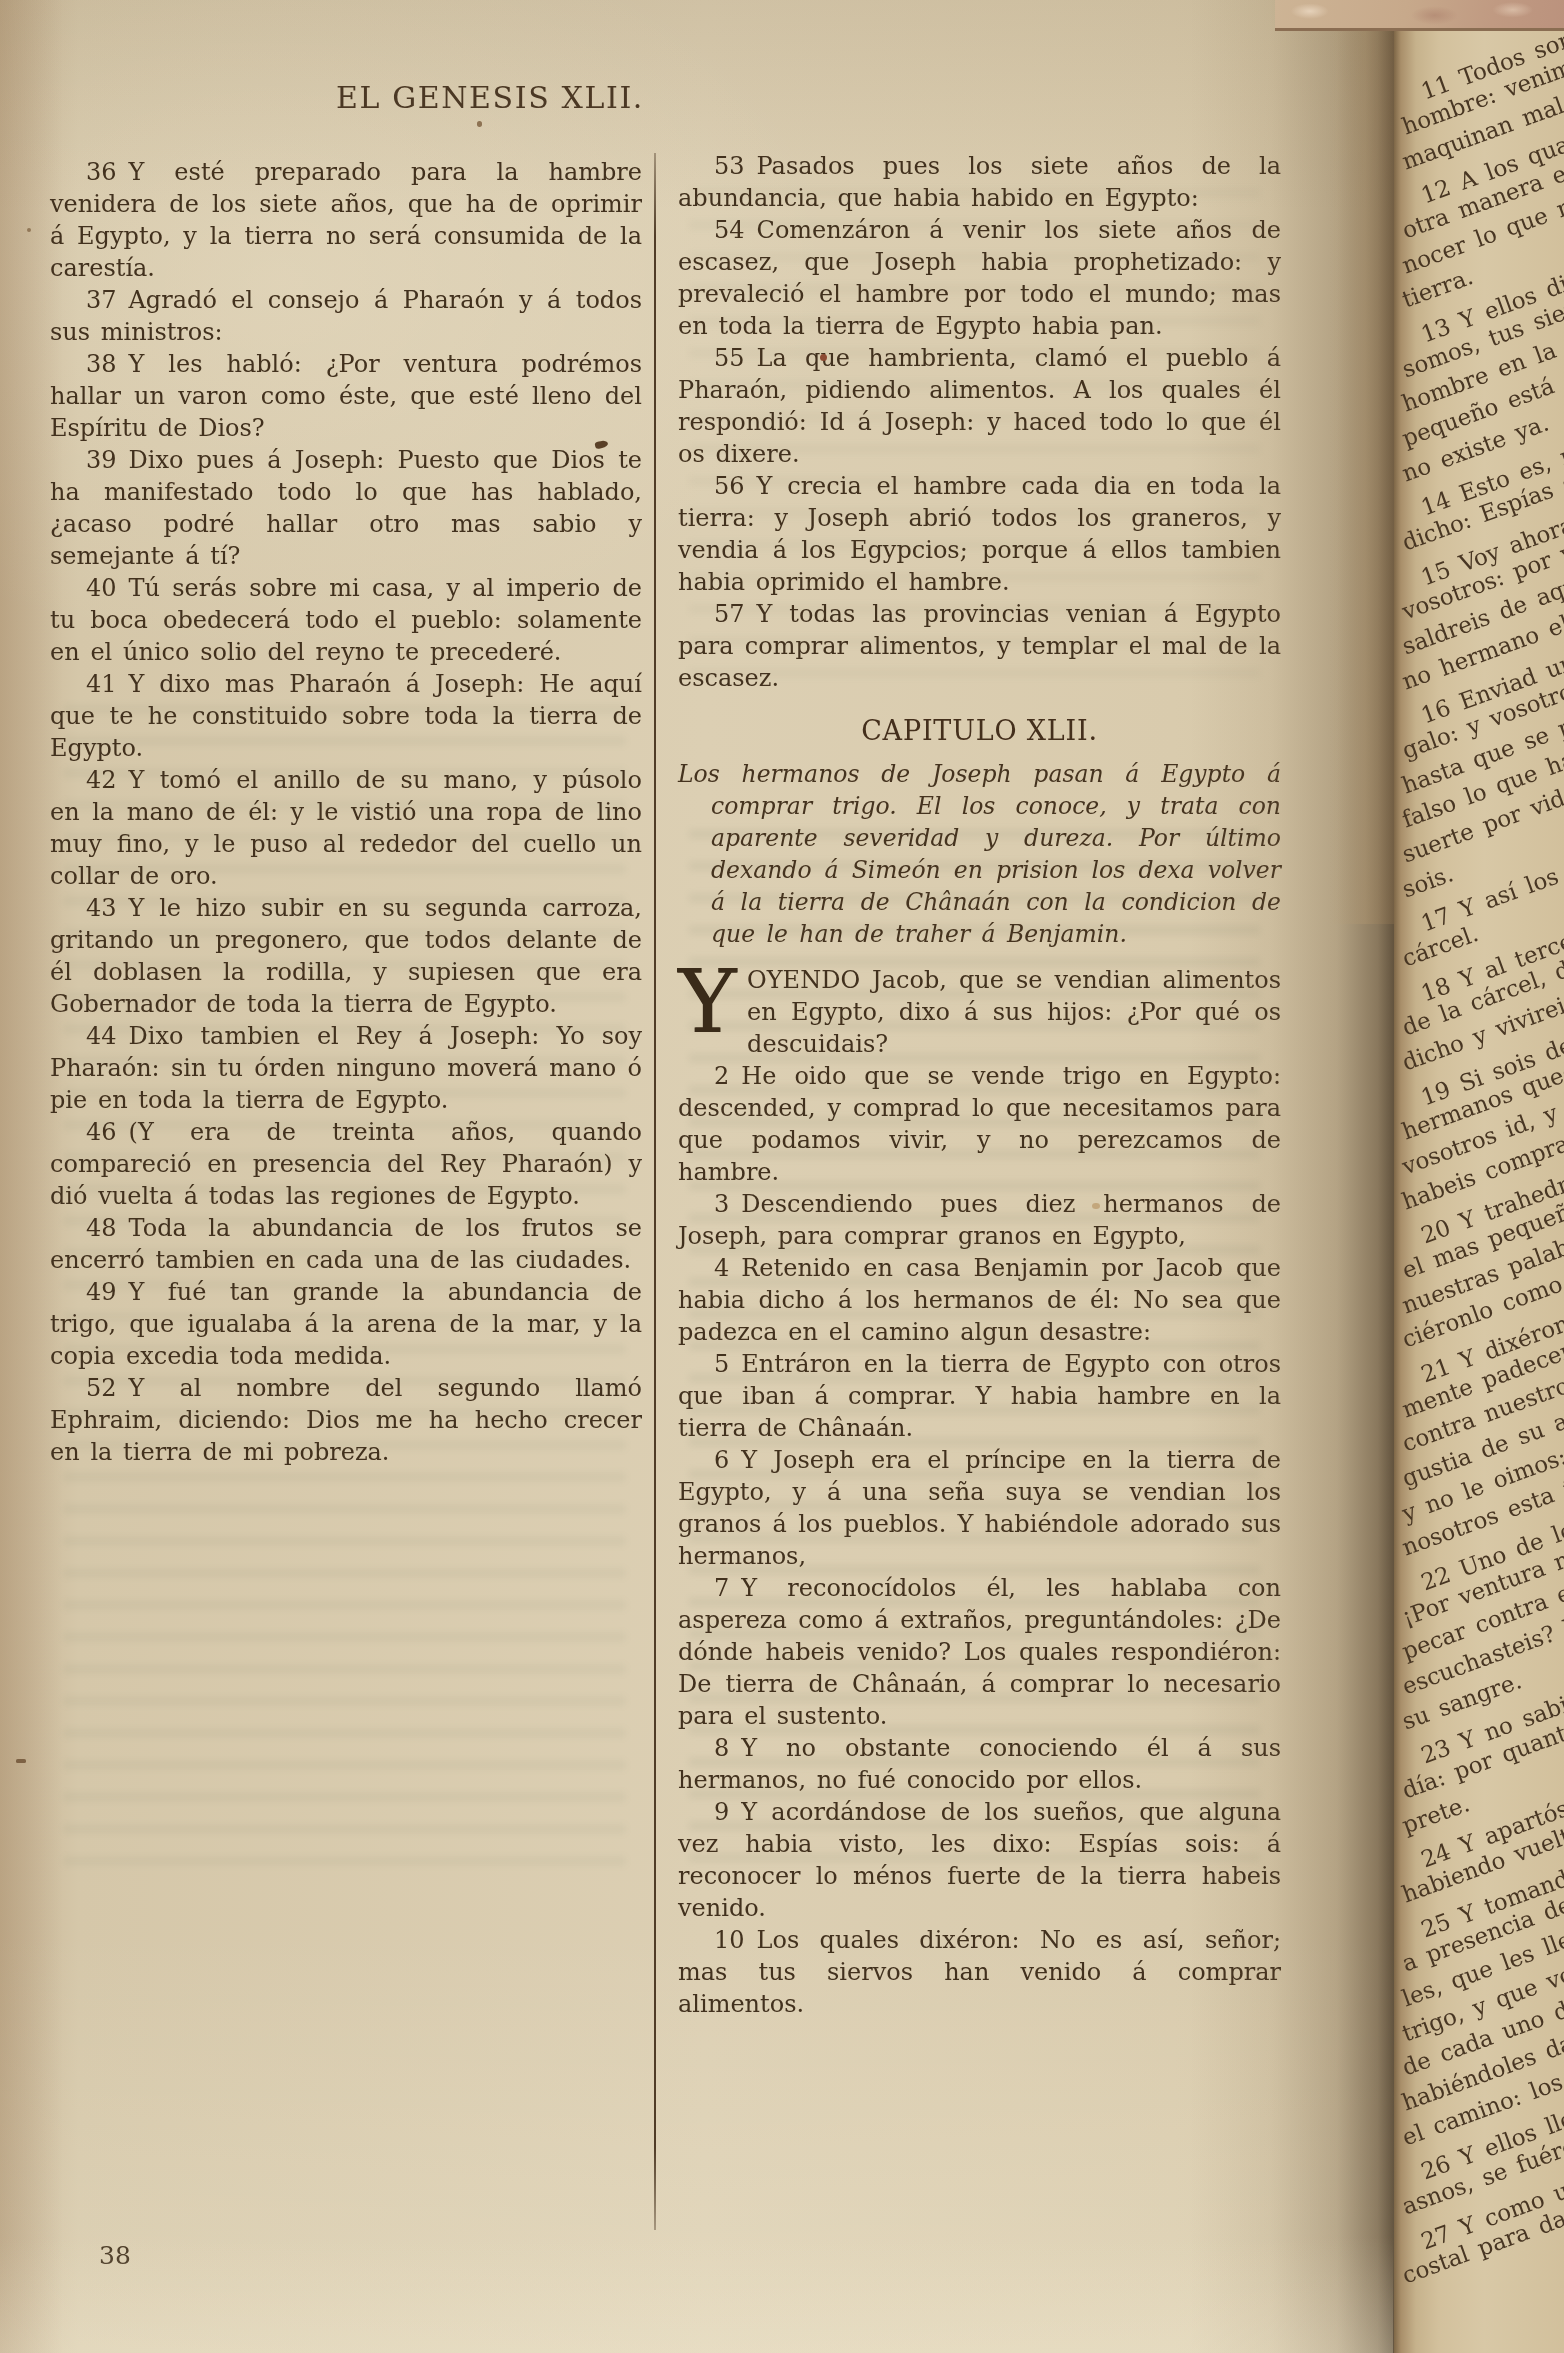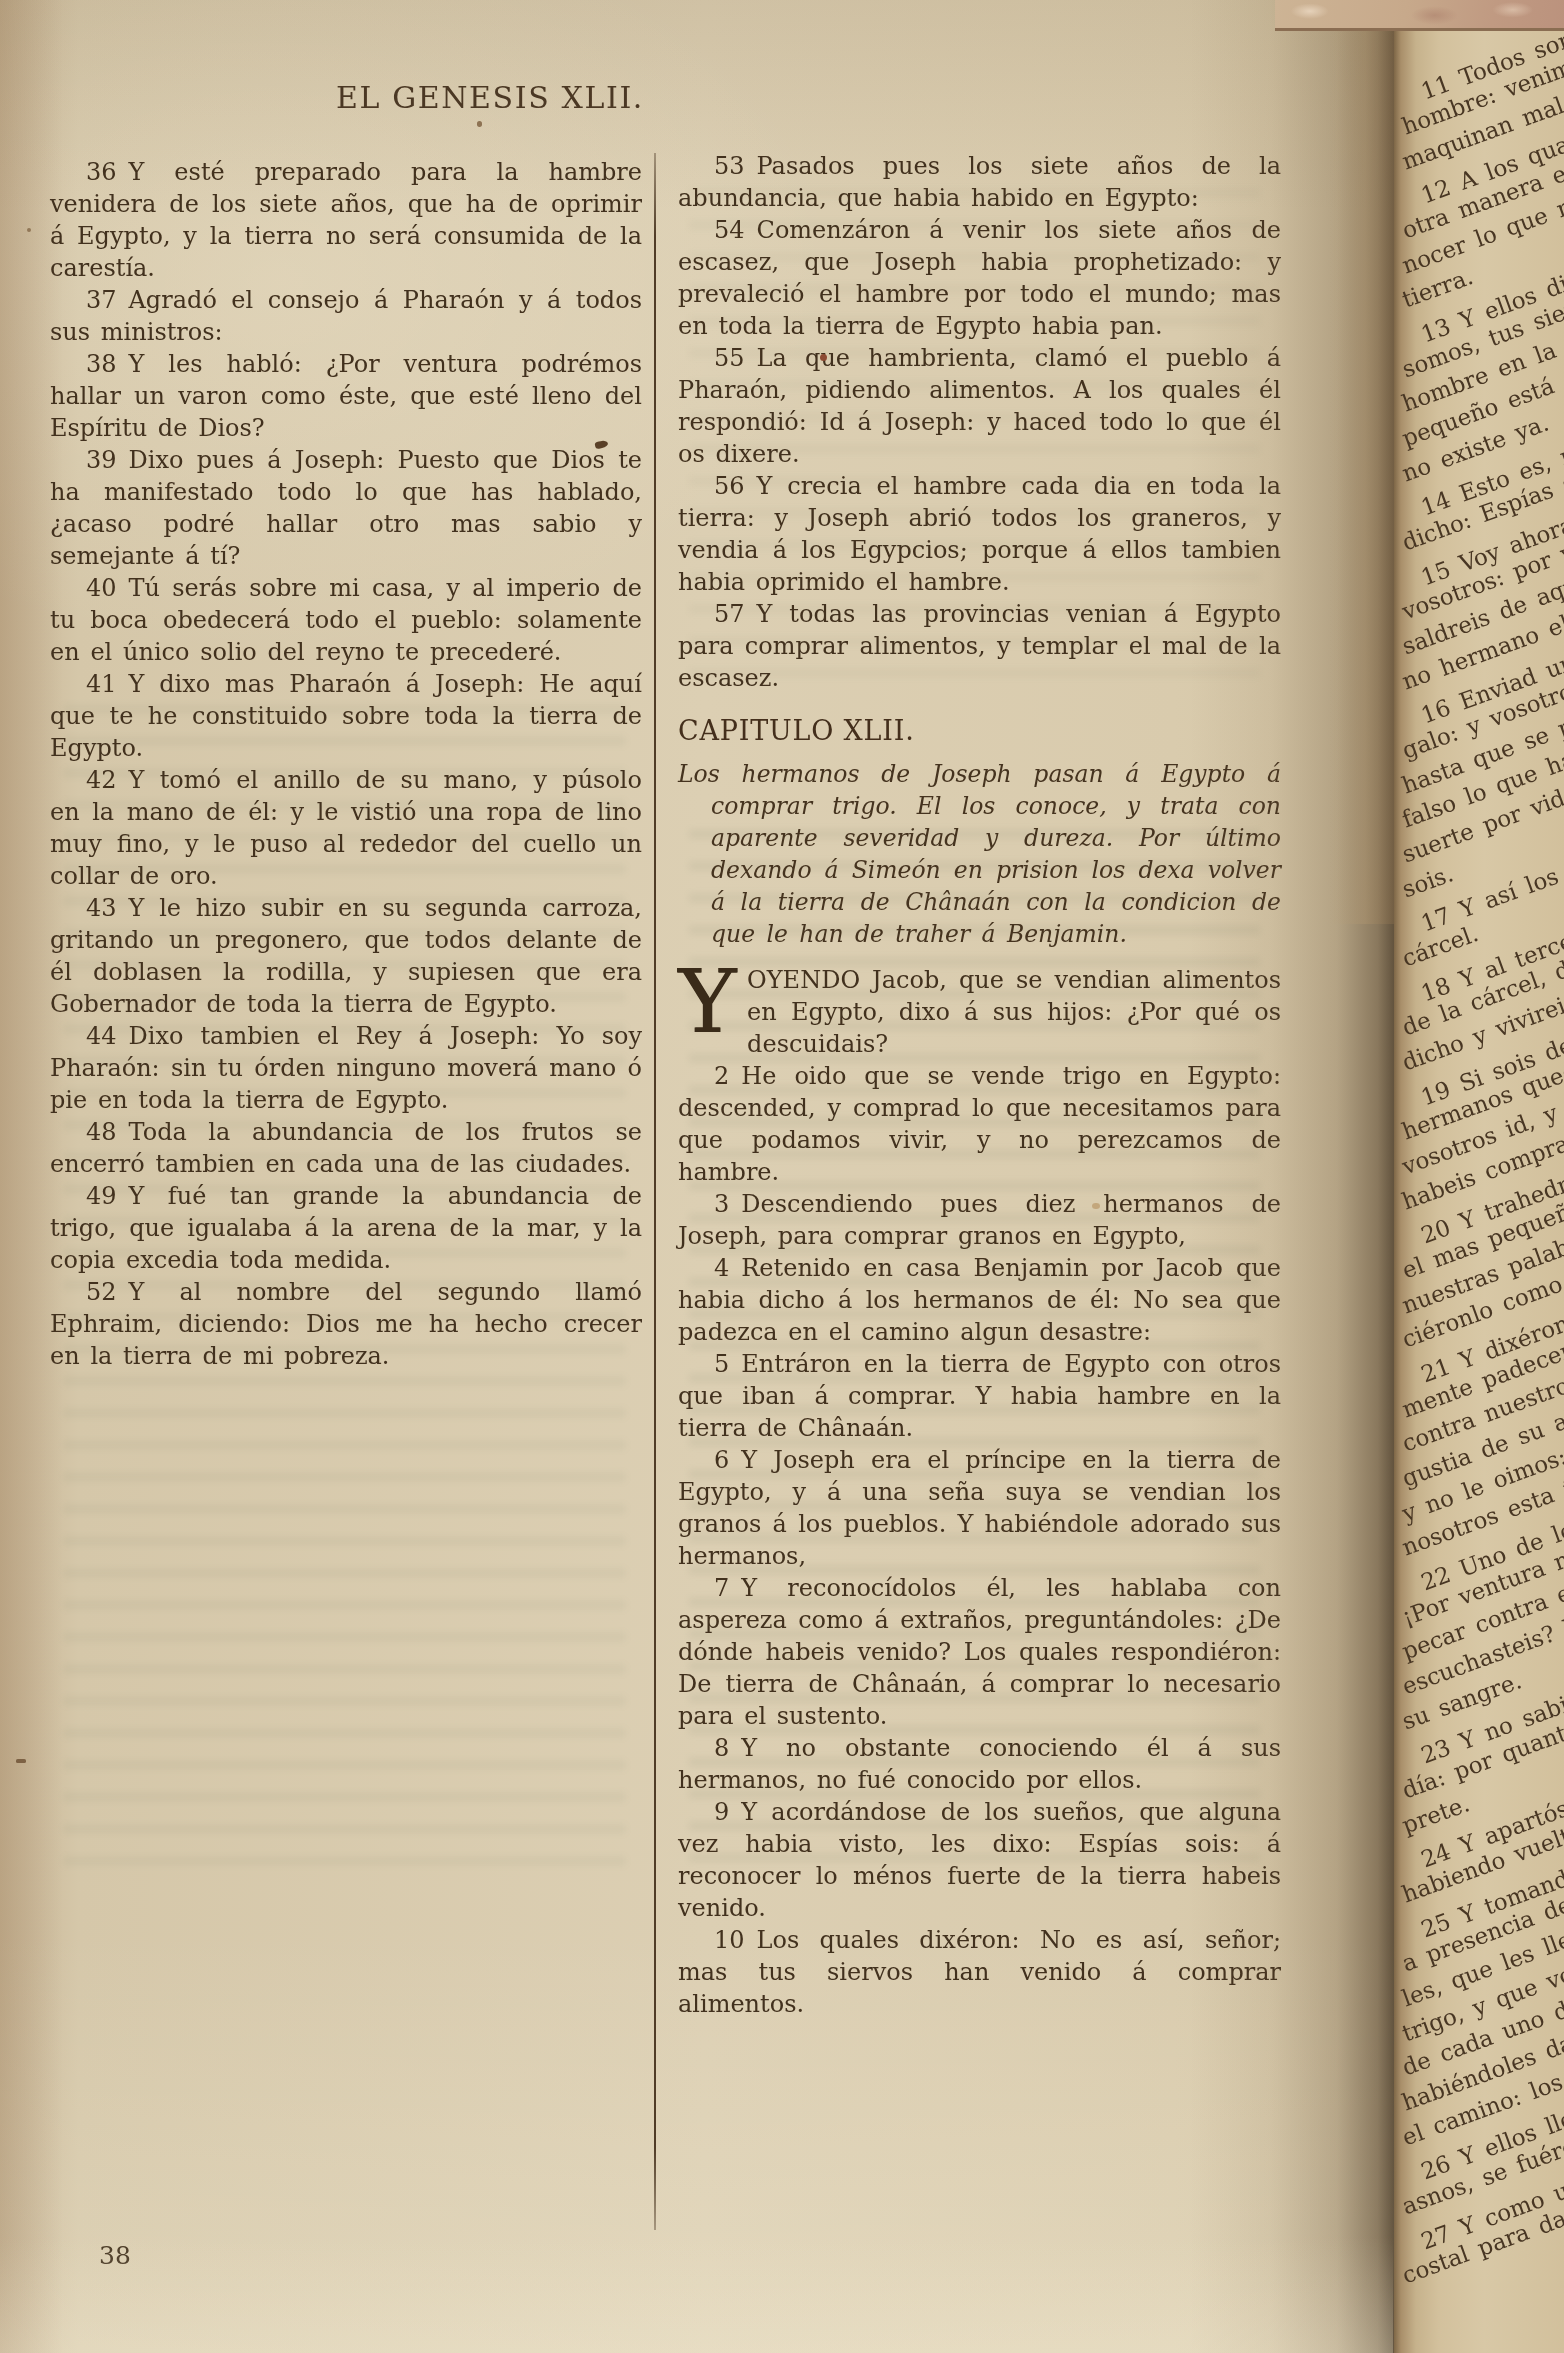--- a/index.html
+++ b/index.html
@@ -28,21 +28,21 @@
     position:absolute;left:336px;top:80px;width:352px;
     font-size:30px;letter-spacing:1.6px;color:#4b3824;
   }
   .divider{position:absolute;left:654px;top:153px;width:2.3px;height:2077px;
     background:linear-gradient(to bottom,rgba(79,59,38,0.4),#503c27 4%,#503c27 96%,rgba(79,59,38,0.4));}
 
   .col{position:absolute;top:150px;color:#42311e;}
   .col-left{left:50px;width:592px;margin-top:6px;}
   .col-right{left:678px;width:603px;}
   .verse{margin:0;text-indent:36px;text-align:justify;font-size:24px;line-height:32px;word-spacing:3.1px;}
-  .chapter{margin:20.3px 0 11px;text-align:left;font-size:27px;line-height:33px;letter-spacing:0.8px;color:#442f1c;font-weight:normal;}
+  .chapter{margin:20.3px 0 11px;text-align:center;font-size:27px;line-height:33px;letter-spacing:0.8px;color:#442f1c;font-weight:normal;}
   .summary{margin:0 0 14px;font-style:italic;font-size:23.5px;line-height:32px;text-align:justify;
     padding-left:33px;text-indent:-33px;word-spacing:3.9px;color:#45331f;}
   .first-verse{margin:0;text-align:justify;font-size:24px;line-height:32px;word-spacing:3.1px;}
   .dropcap{float:left;font-size:88px;line-height:66px;padding:4.7px 11px 0 0;color:#3a2b19;
     text-shadow:0.8px 0 0 #3a2b19;}
   .pagenum{position:absolute;left:99px;top:2241px;font-size:25px;color:#4a3a26;}
 
   
   .ghost{position:absolute;pointer-events:none;opacity:0.22;filter:blur(3.1px);
     background:repeating-linear-gradient(to bottom,rgba(122,128,102,0.35) 0 10.2px,rgba(0,0,0,0) 10.2px 32px);}
@@ -96,20 +96,21 @@
     <div class="col col-left" id="col-left">
         <p class="verse">36 Y esté preparado para la hambre venidera de los siete años, que ha de oprimir á Egypto, y la tierra no será consumida de la carestía.</p>
         <p class="verse">37 Agradó el consejo á Pharaón y á todos sus ministros:</p>
         <p class="verse">38 Y les habló: ¿Por ventura podrémos hallar un varon como éste, que esté lleno del Espíritu de Dios?</p>
         <p class="verse">39 Dixo pues á Joseph: Puesto que Dios te ha manifestado todo lo que has hablado, ¿acaso podré hallar otro mas sabio y semejante á tí?</p>
         <p class="verse">40 Tú serás sobre mi casa, y al imperio de tu boca obedecerá todo el pueblo: solamente en el único solio del reyno te precederé.</p>
         <p class="verse">41 Y dixo mas Pharaón á Joseph: He aquí que te he constituido sobre toda la tierra de Egypto.</p>
         <p class="verse">42 Y tomó el anillo de su mano, y púsolo en la mano de él: y le vistió una ropa de lino muy fino, y le puso al rededor del cuello un collar de oro.</p>
         <p class="verse">43 Y le hizo subir en su segunda carroza, gritando un pregonero, que todos delante de él doblasen la rodilla, y supiesen que era Gobernador de toda la tierra de Egypto.</p>
         <p class="verse">44 Dixo tambien el Rey á Joseph: Yo soy Pharaón: sin tu órden ninguno moverá mano ó pie en toda la tierra de Egypto.</p>
+        <p class="verse">46 (Y era de treinta años, quando compareció en presencia del Rey Pharaón) y dió vuelta á todas las regiones de Egypto.</p>
         <p class="verse">48 Toda la abundancia de los frutos se encerró tambien en cada una de las ciudades.</p>
         <p class="verse">49 Y fué tan grande la abundancia de trigo, que igualaba á la arena de la mar, y la copia excedia toda medida.</p>
         <p class="verse">52 Y al nombre del segundo llamó Ephraim, diciendo: Dios me ha hecho crecer en la tierra de mi pobreza.</p>
       </div>
 
     <div class="divider"></div>
 
     <div class="col col-right">
       <div id="verses-top">
           <p class="verse">53 Pasados pues los siete años de la abundancia, que habia habido en Egypto:</p>

